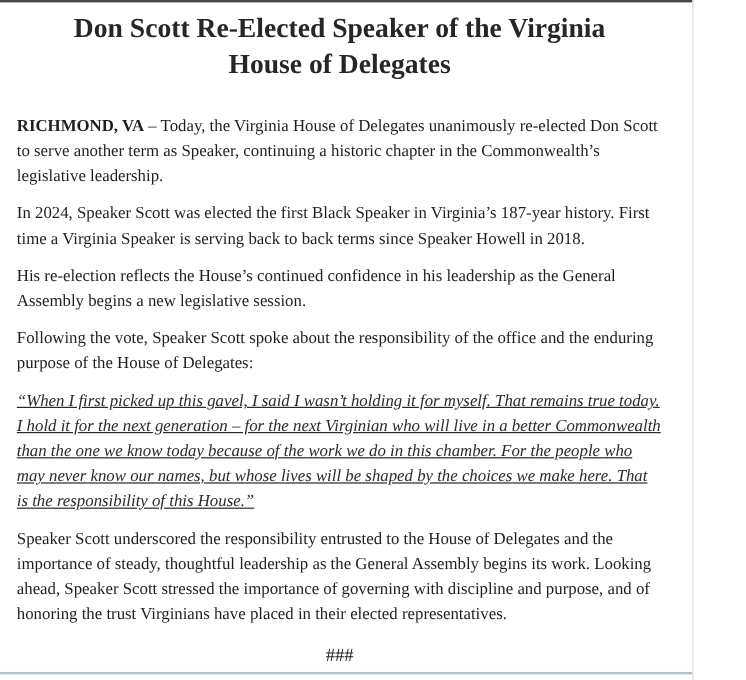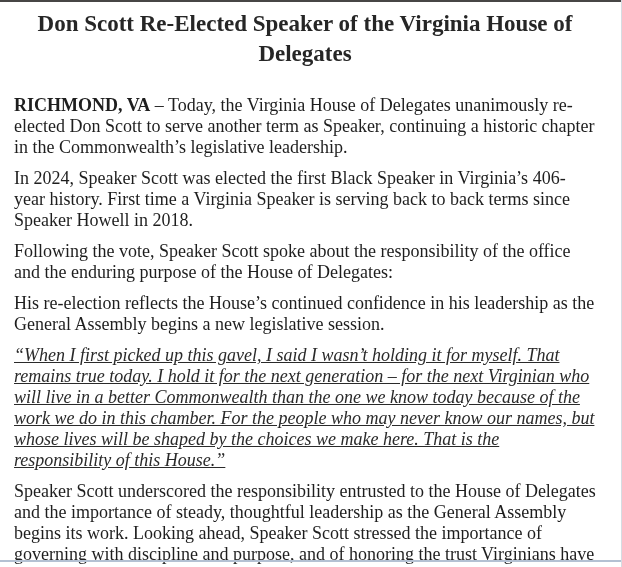--- a/index.html
+++ b/index.html
@@ -2,21 +2,21 @@
 <html><head>
 <meta charset="utf-8">
 <style>
   html, body {
     margin: 0;
     padding: 0;
     background: #ffffff;
   }
   .page {
     position: relative;
-    width: 622px;
+    width: 578px;
     height: 567px;
     box-sizing: border-box;
     background: #ffffff;
     font-family: "Liberation Serif", "DejaVu Serif", serif;
     color: #1e1e1e;
     padding: 6px 25px 0 14px;
     overflow: hidden;
     border-right: 1px solid #d6dce2;
   }
   .top-rule {
@@ -38,21 +38,21 @@
   h1.title {
     font-size: 23px;
     line-height: 30px;
     font-weight: bold;
     text-align: center;
     color: #262626;
     margin: 3px 0 26px 0;
     padding: 0 20px;
   }
   p.body-par {
-    font-size: 18px;
+    font-size: 14px;
     line-height: 21px;
     margin: 0 0 10px 0;
   }
   p.quote {
     font-style: italic;
     color: #2a2a2a;
     text-decoration: underline;
   }
   .end-mark {
     font-size: 15.5px;
@@ -65,25 +65,25 @@
 </head>
 <body>
 
 <div class="page">
   <div class="top-rule"></div>
 
   <h1 class="title">Don Scott Re-Elected Speaker of the Virginia House of Delegates</h1>
 
   <p class="body-par"><strong>RICHMOND, VA</strong><span> – Today, the Virginia House of Delegates unanimously re-elected Don Scott to serve another term as Speaker, continuing a historic chapter in the Commonwealth’s legislative leadership.</span></p>
 
-  <p class="body-par">In 2024, Speaker Scott was elected the first Black Speaker in Virginia’s 406-year history. First time a Virginia Speaker is serving back to back terms since Speaker Howell in 2018.</p>
+  <p class="body-par">In 2024, Speaker Scott was elected the first Black Speaker in Virginia’s 187-year history. First time a Virginia Speaker is serving back to back terms since Speaker Howell in 2018.</p>
+
+  <p class="body-par">His re-election reflects the House’s continued confidence in his leadership as the General Assembly begins a new legislative session.</p>
 
   <p class="body-par">Following the vote, Speaker Scott spoke about the responsibility of the office and the enduring purpose of the House of Delegates:</p>
-
-  <p class="body-par">His re-election reflects the House’s continued confidence in his leadership as the General Assembly begins a new legislative session.</p>
 
   <p class="body-par quote">“When I first picked up this gavel, I said I wasn’t holding it for myself. That remains true today. I hold it for the next generation – for the next Virginian who will live in a better Commonwealth than the one we know today because of the work we do in this chamber. For the people who may never know our names, but whose lives will be shaped by the choices we make here. That is the responsibility of this House.”</p>
 
   <p class="body-par">Speaker Scott underscored the responsibility entrusted to the House of Delegates and the importance of steady, thoughtful leadership as the General Assembly begins its work. Looking ahead, Speaker Scott stressed the importance of governing with discipline and purpose, and of honoring the trust Virginians have placed in their elected representatives.</p>
 
   <div class="end-mark">###</div>
 
   <div class="bottom-rule"></div>
 </div>
 

